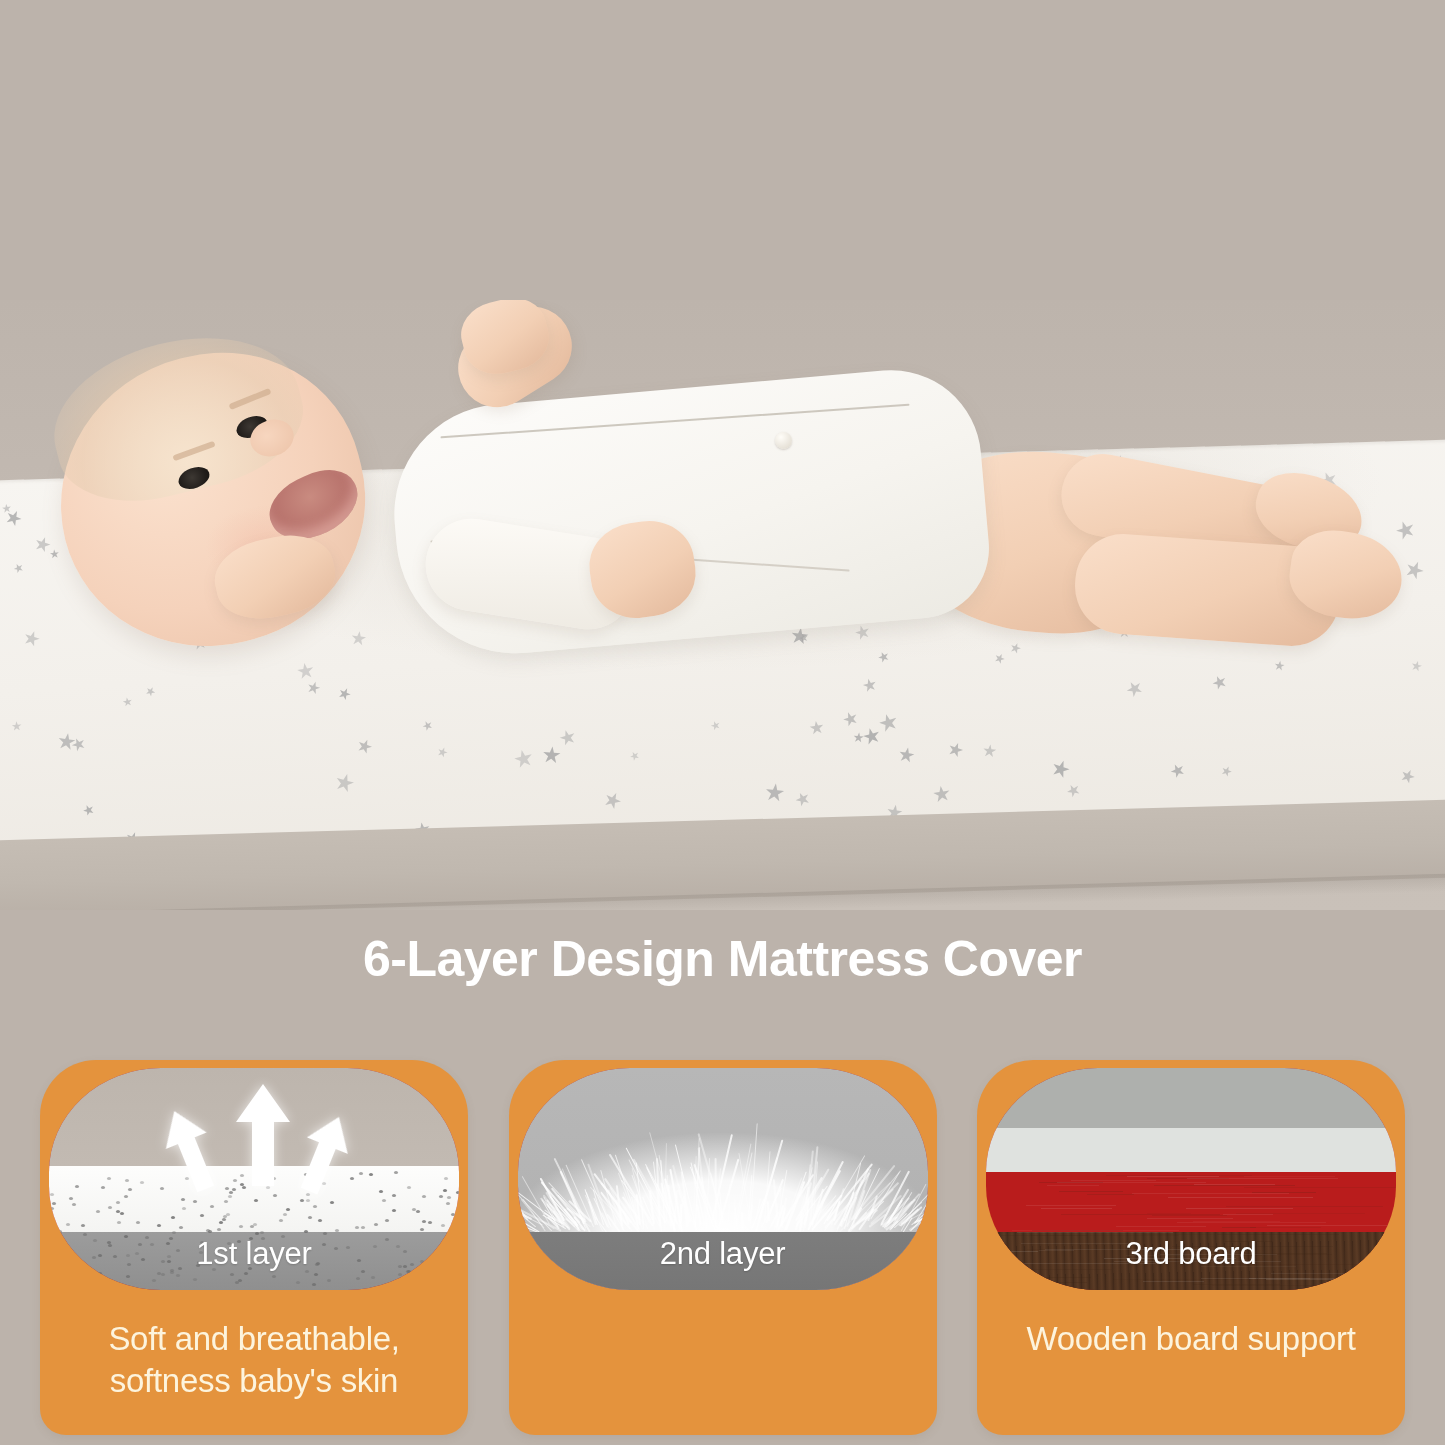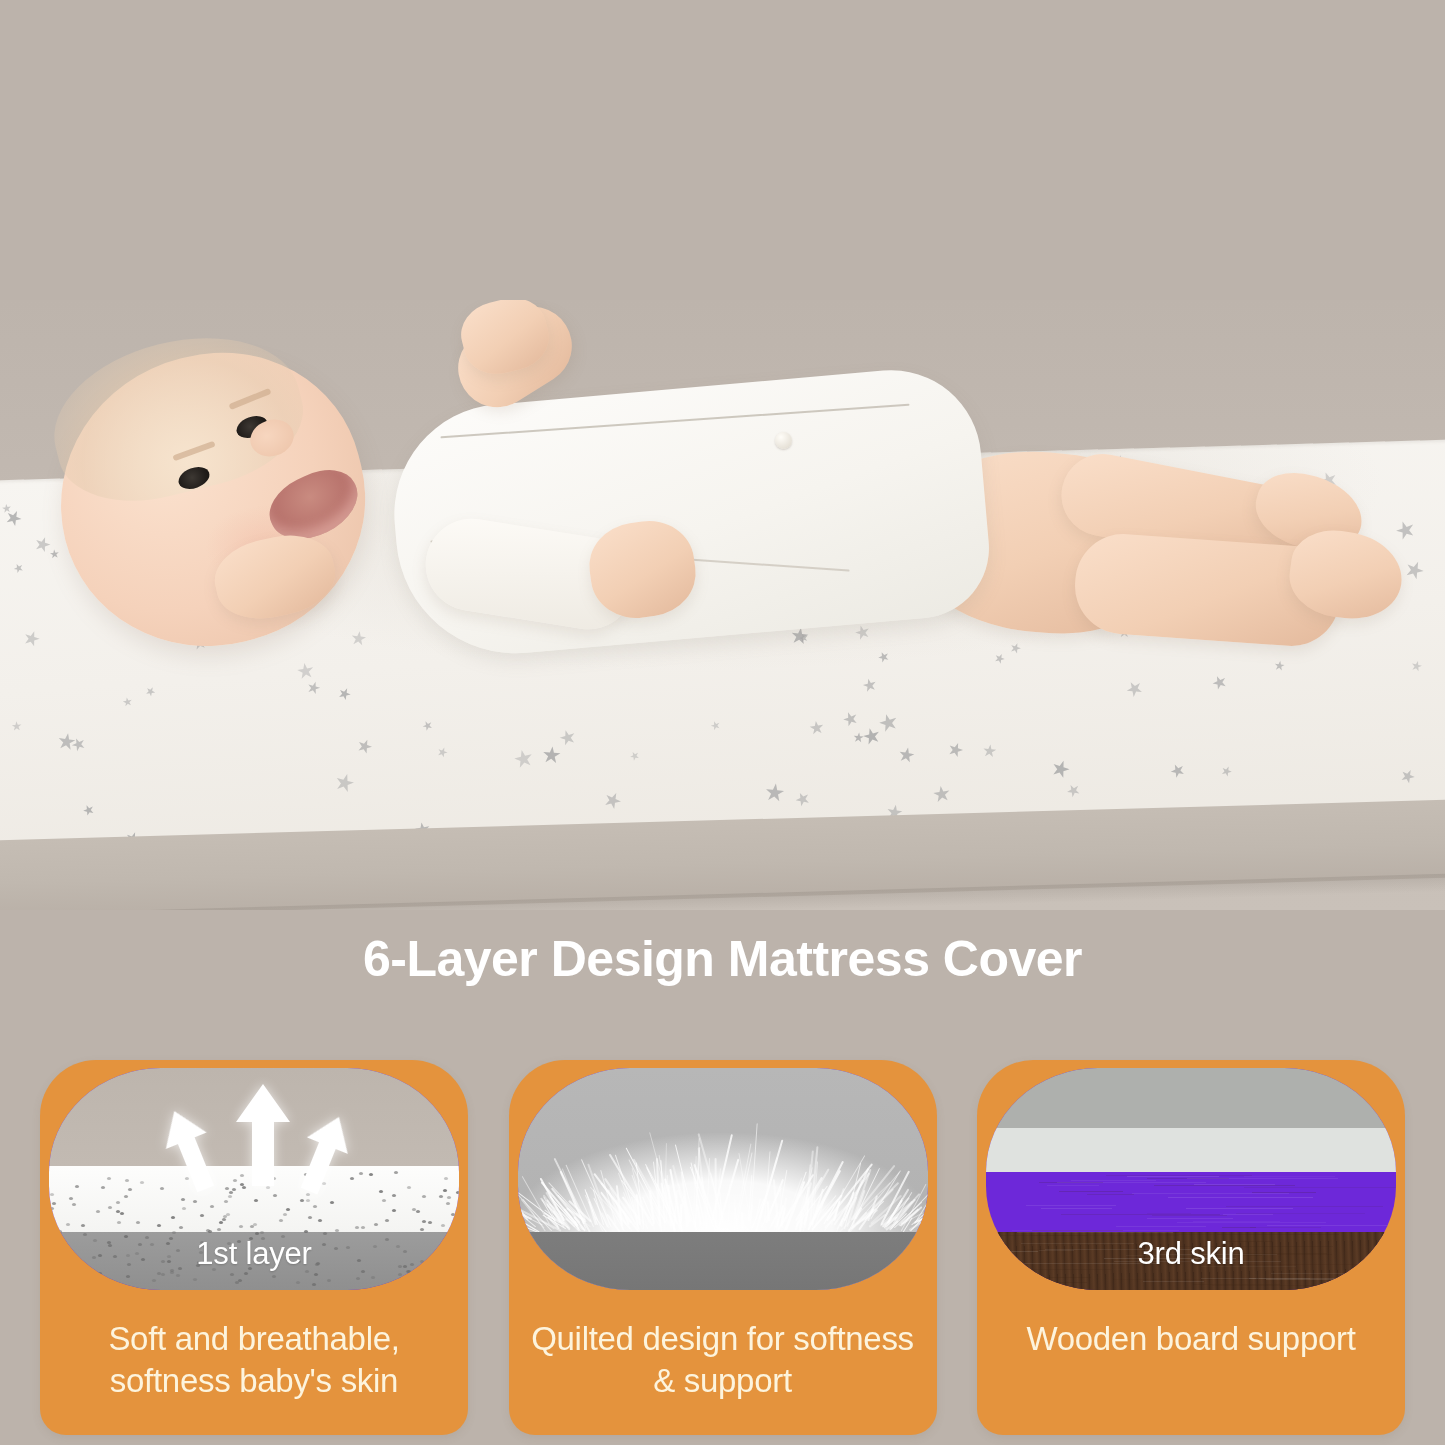--- a/index.html
+++ b/index.html
@@ -144,21 +144,21 @@
     width:428px;height:375px;
     background:#e4933d;
     border-radius:56px 56px 26px 26px;
     position:relative;
     box-shadow:0 3px 8px rgba(120,100,80,.12);
   }
   .panel{
     position:absolute;left:9px;right:9px;top:8px;height:222px;
     border-radius:112px/104px;
     overflow:hidden;
-    background:#6d28d9;
+    background:#b91c1c;
   }
   .panel-label{
     position:absolute;left:0;right:0;bottom:18px;text-align:center;
     color:#ffffff;font-size:31px;font-weight:400;letter-spacing:-0.2px;
     text-shadow:0 1px 2px rgba(0,0,0,.18);
     z-index:6;
   }
   .caption{
     position:absolute;left:22px;right:22px;top:258px;
     text-align:center;color:#fdf4dd;
@@ -850,22 +850,22 @@
             <span class="fiber" style="left: 41.4778%; bottom: 30.0895%; width: 2px; height: 52.3779px; transform: rotate(-8.19643deg); opacity: 0.68;"></span>
             <span class="fiber" style="left: 35.6655%; bottom: 29.8974%; width: 1px; height: 63.3045px; transform: rotate(-3.28009deg); opacity: 0.96;"></span>
             <span class="fiber" style="left: 32.4767%; bottom: 31.3128%; width: 1px; height: 50.4791px; transform: rotate(-36.7382deg); opacity: 0.87;"></span>
             <span class="fiber" style="left: 63.1056%; bottom: 26.4807%; width: 1px; height: 61.8241px; transform: rotate(9.66104deg); opacity: 0.71;"></span>
             <span class="fiber" style="left: 91.6944%; bottom: 30.3029%; width: 1px; height: 35.8967px; transform: rotate(30.9968deg); opacity: 0.71;"></span>
             <span class="fiber" style="left: 84.492%; bottom: 31.4233%; width: 1px; height: 27.3032px; transform: rotate(44.9992deg); opacity: 0.85;"></span>
             <span class="fiber" style="left: 27.2157%; bottom: 27.6071%; width: 2px; height: 46.5218px; transform: rotate(-38.7694deg); opacity: 0.72;"></span>
           </div>
         <div class="p2-mound"></div>
         <div class="p2-base"></div>
+        <div class="panel-label">2nd layer</div>
       </div>
-      <div class="caption">Quilted design for softness &amp; support</div>
     </div>
 
     <div class="card">
       <div class="panel">
         <div class="p3-a"></div>
         <div class="p3-b"></div>
         <div class="p3-c"></div>
         <div class="p3-d"></div>
         <div id="grain-field">
             <span class="grain dark" style="top: 62.3727%; left: 58.4937%; width: 38.382%; opacity: 0.45;"></span>
@@ -932,19 +932,19 @@
             <span class="grain dark" style="top: 86.9222%; left: 46.2287%; width: 16.5289%; opacity: 0.66;"></span>
             <span class="grain dark" style="top: 81.3137%; left: 9.92037%; width: 32.1487%; opacity: 0.4;"></span>
             <span class="grain" style="top: 89.1477%; left: 52.5212%; width: 22.9913%; opacity: 0.28;"></span>
             <span class="grain dark" style="top: 52.6289%; left: 41.0778%; width: 34.3682%; opacity: 0.74;"></span>
             <span class="grain" style="top: 50.4074%; left: 20.6863%; width: 20.7715%; opacity: 0.52;"></span>
             <span class="grain dark" style="top: 74.8537%; left: 56.4459%; width: 29.5531%; opacity: 0.65;"></span>
             <span class="grain dark" style="top: 75.369%; left: 10.8537%; width: 36.1385%; opacity: 0.37;"></span>
             <span class="grain" style="top: 65.7805%; left: 57.833%; width: 12.0822%; opacity: 0.65;"></span>
             <span class="grain" style="top: 58.1376%; left: 44.4527%; width: 35.295%; opacity: 0.84;"></span>
           </div>
-        <div class="panel-label">3rd skin</div>
+        <div class="panel-label">3rd board</div>
       </div>
       <div class="caption">Wooden board support</div>
     </div>
 
   </div>
 </div>
 
 </body></html>

